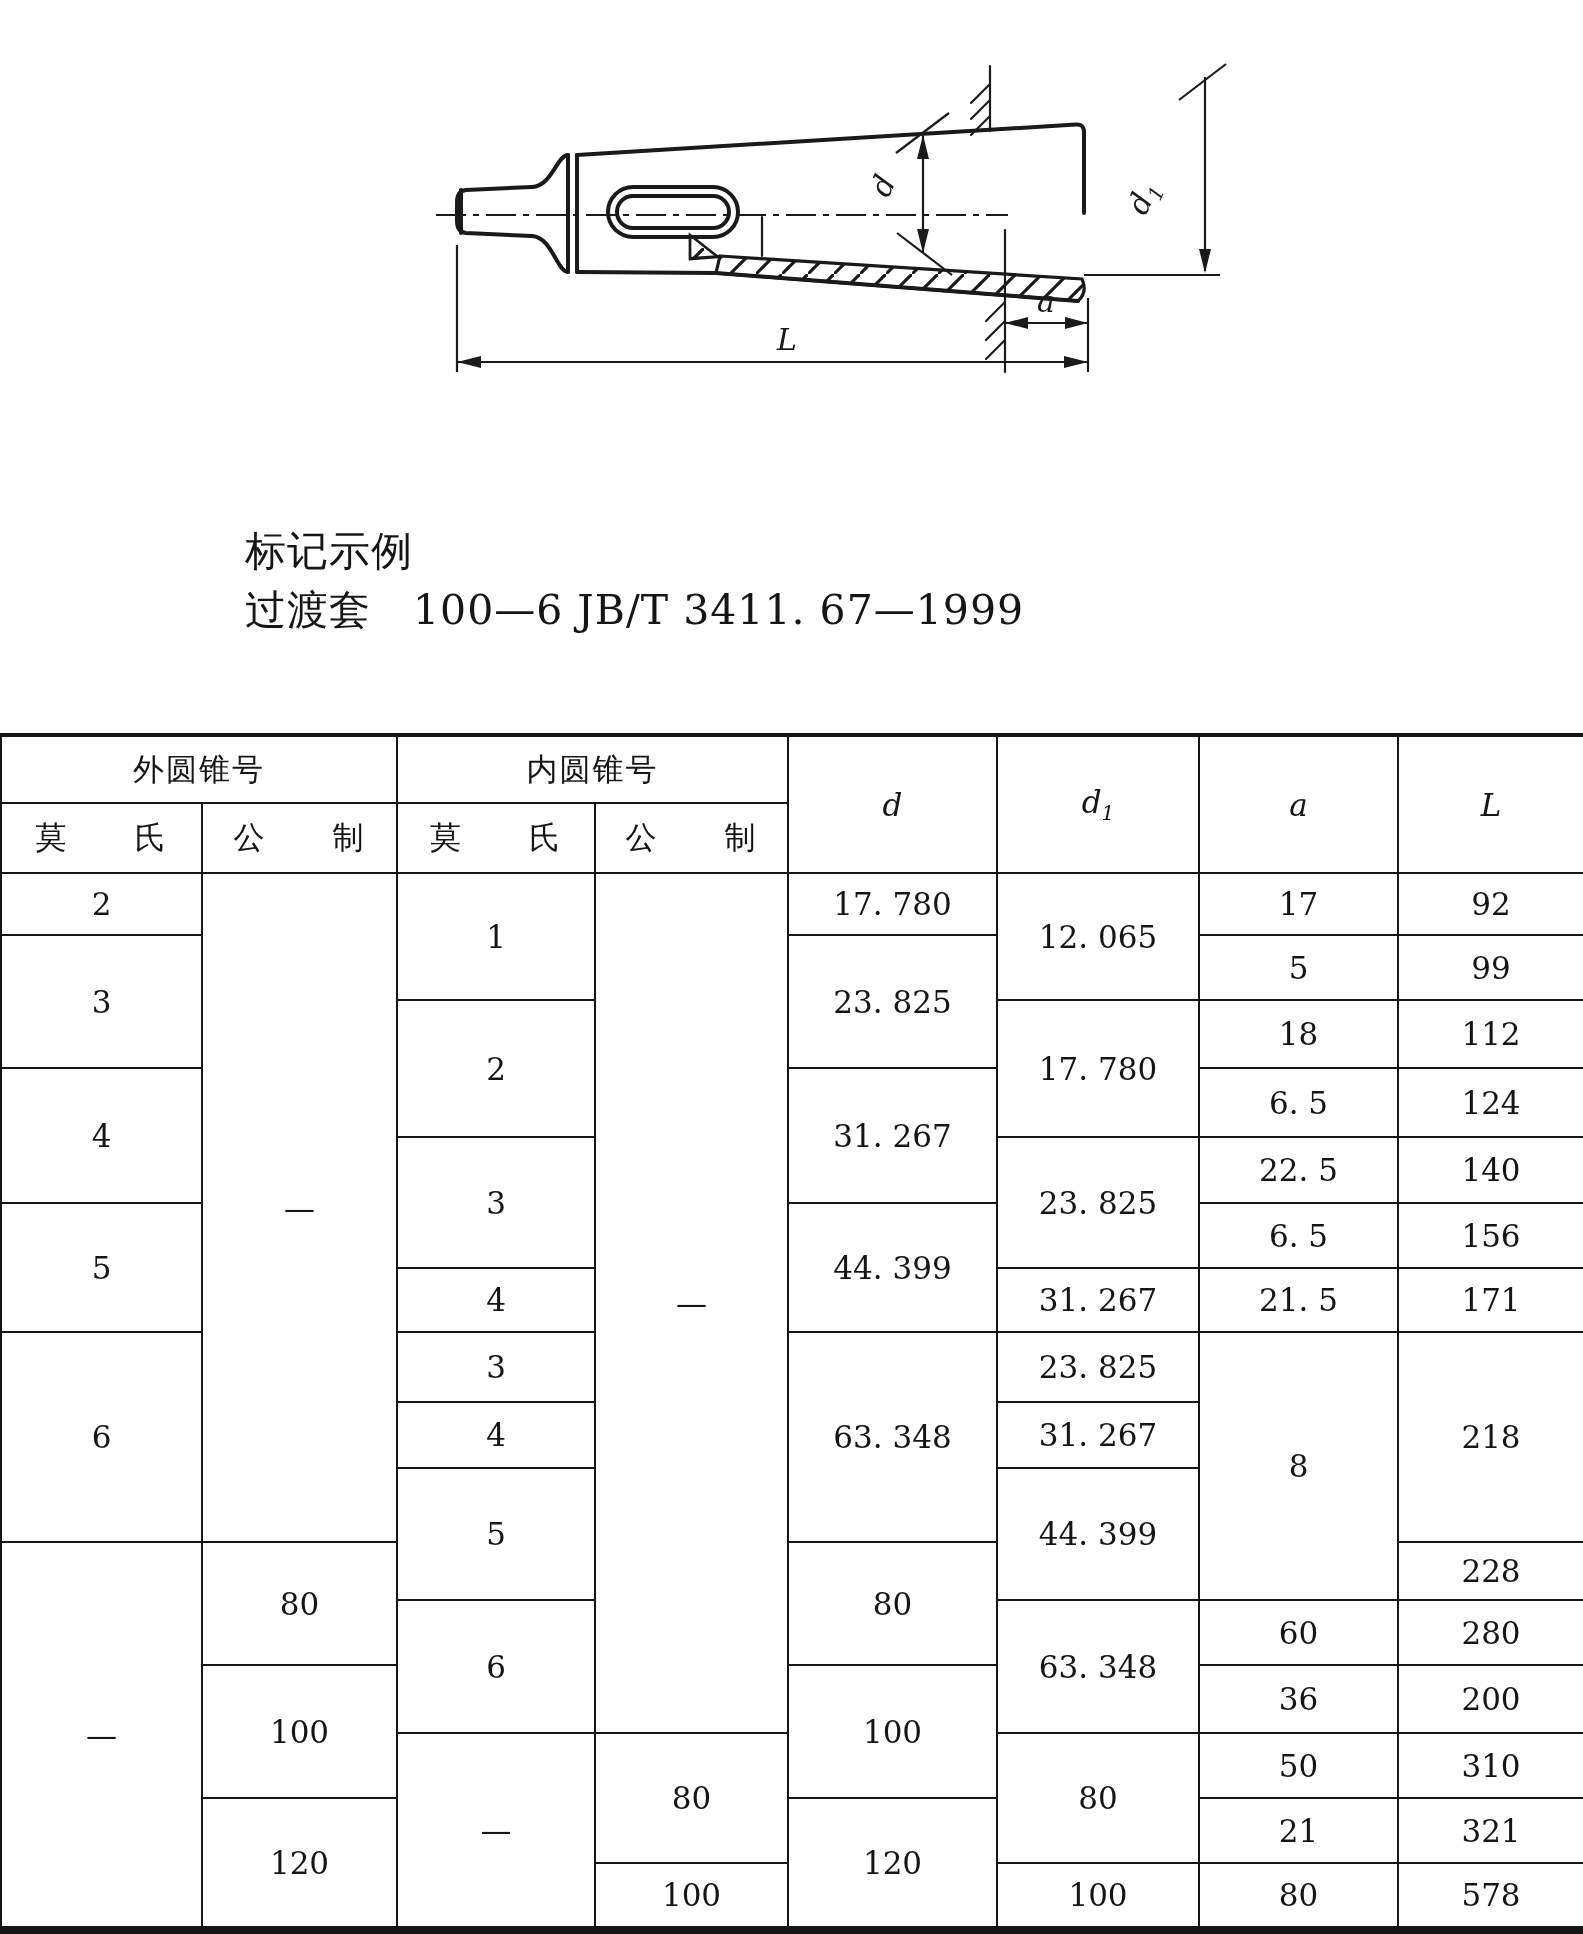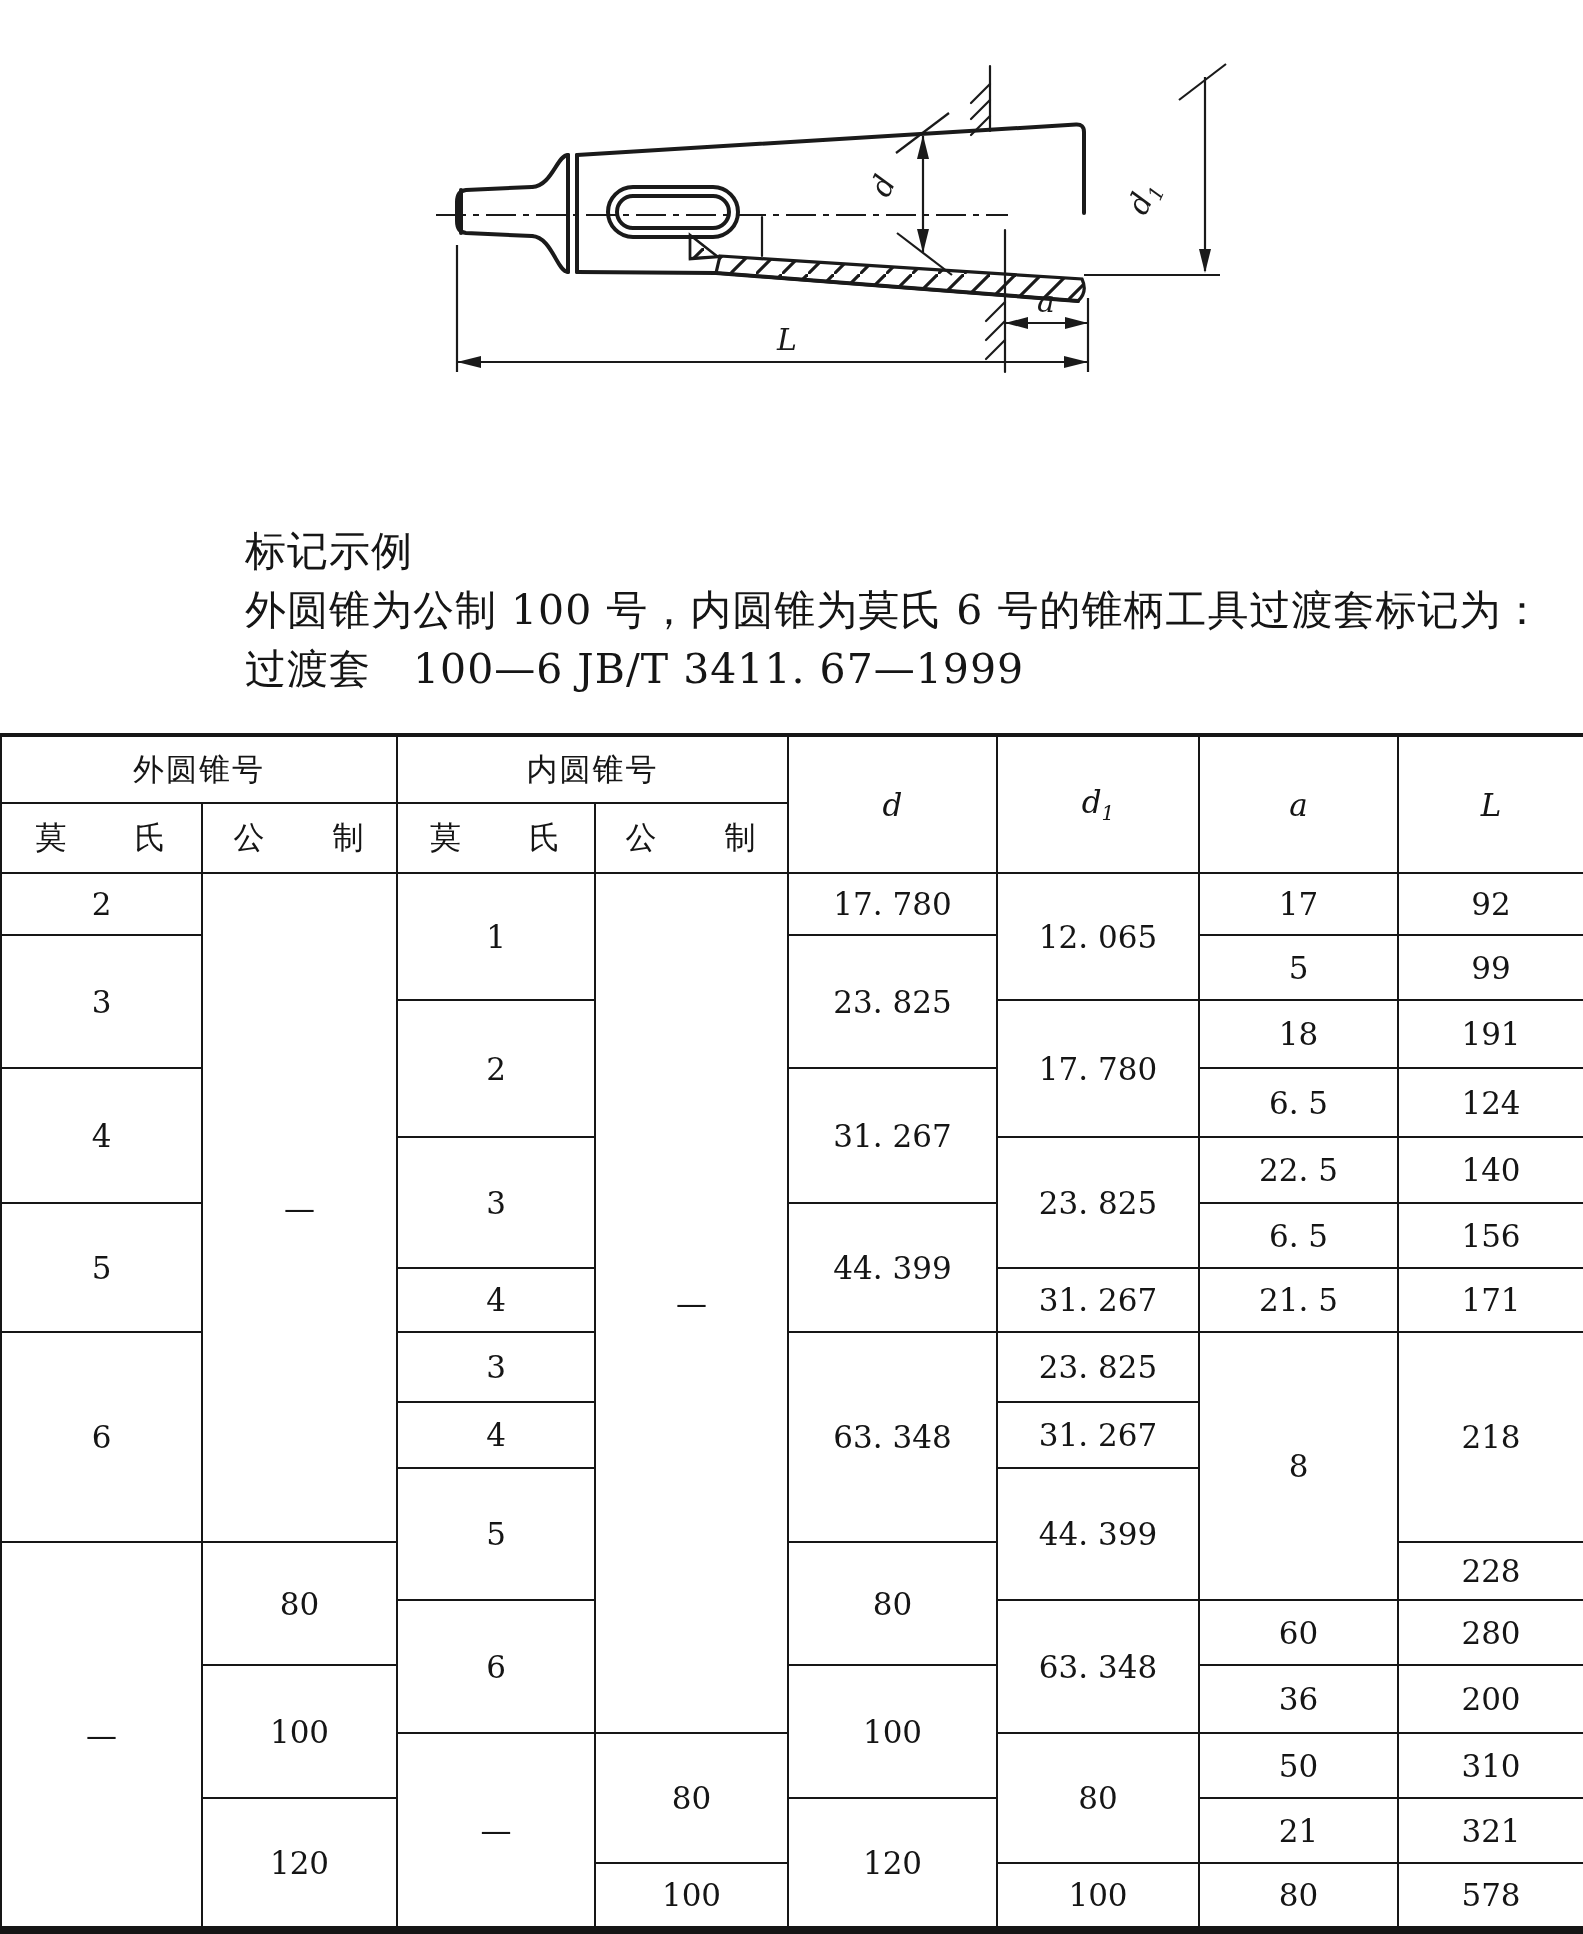--- a/index.html
+++ b/index.html
@@ -122,21 +122,20 @@
         <path class="dim" d="M117,322 L748,322"></path>
         <polygon class="ah" points="117,322 141,316 141,328"></polygon>
         <polygon class="ah" points="748,322 724,316 724,328"></polygon>
         <text class="dimtext" x="447" y="310" text-anchor="middle">L</text>
       </g>
     </svg>
   </div>
 
   <div id="example">
     <div>标记示例</div>
-    <div>外圆锥为公制 100 号，内圆锥为莫氏 6 号的锥柄工具过渡套标记为：</div>
     <div>过渡套　100—6 JB/T 3411. 67—1999</div>
   </div>
 
   <table id="spec-table">
     <colgroup>
       <col style="width:201px">
         <col style="width:195px">
         <col style="width:198px">
         <col style="width:193px">
       <col style="width:209px">
@@ -174,21 +173,21 @@
     <tr style="height:65px">
       <td rowspan="2">3</td>
       <td rowspan="2">23. 825</td>
       <td>5</td>
       <td>99</td>
     </tr>
     <tr style="height:68px">
       <td rowspan="2">2</td>
       <td rowspan="2">17. 780</td>
       <td>18</td>
-      <td>191</td>
+      <td>112</td>
     </tr>
     <tr style="height:69px">
       <td rowspan="2">4</td>
       <td rowspan="2">31. 267</td>
       <td>6. 5</td>
       <td>124</td>
     </tr>
     <tr style="height:66px">
       <td rowspan="2">3</td>
       <td rowspan="2">23. 825</td>

